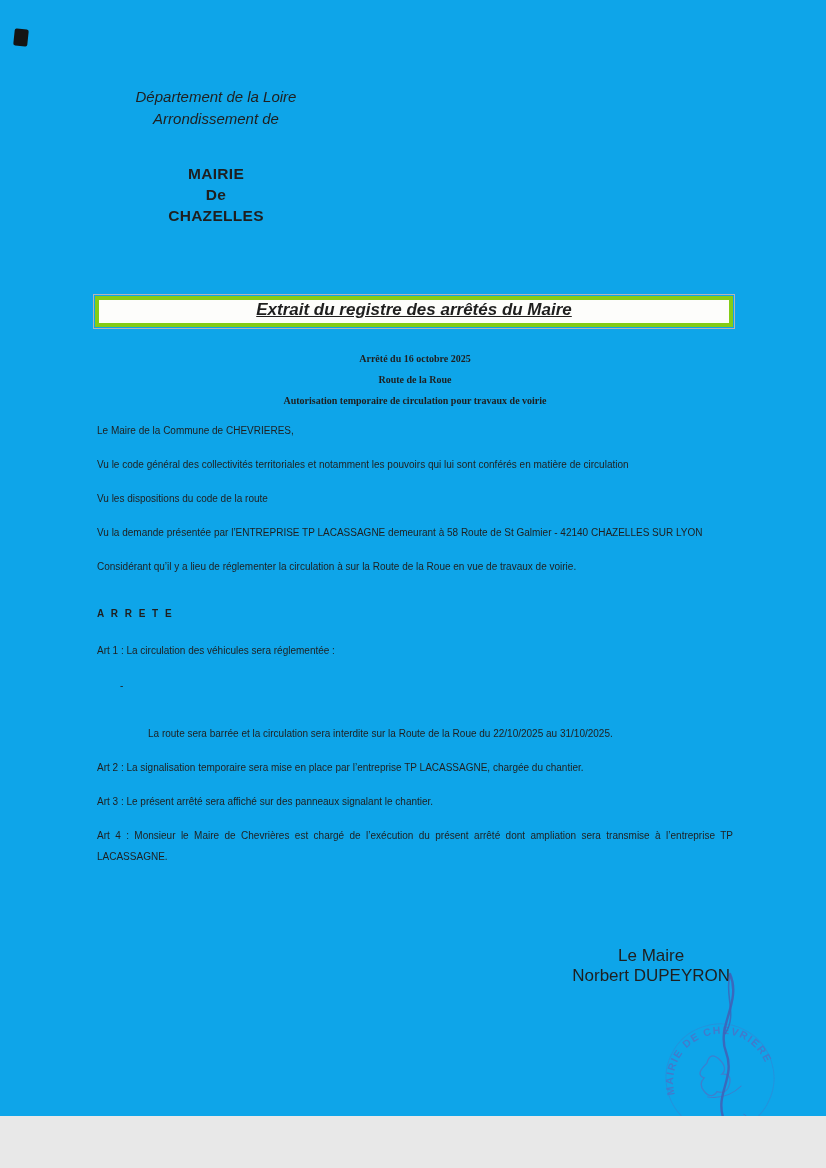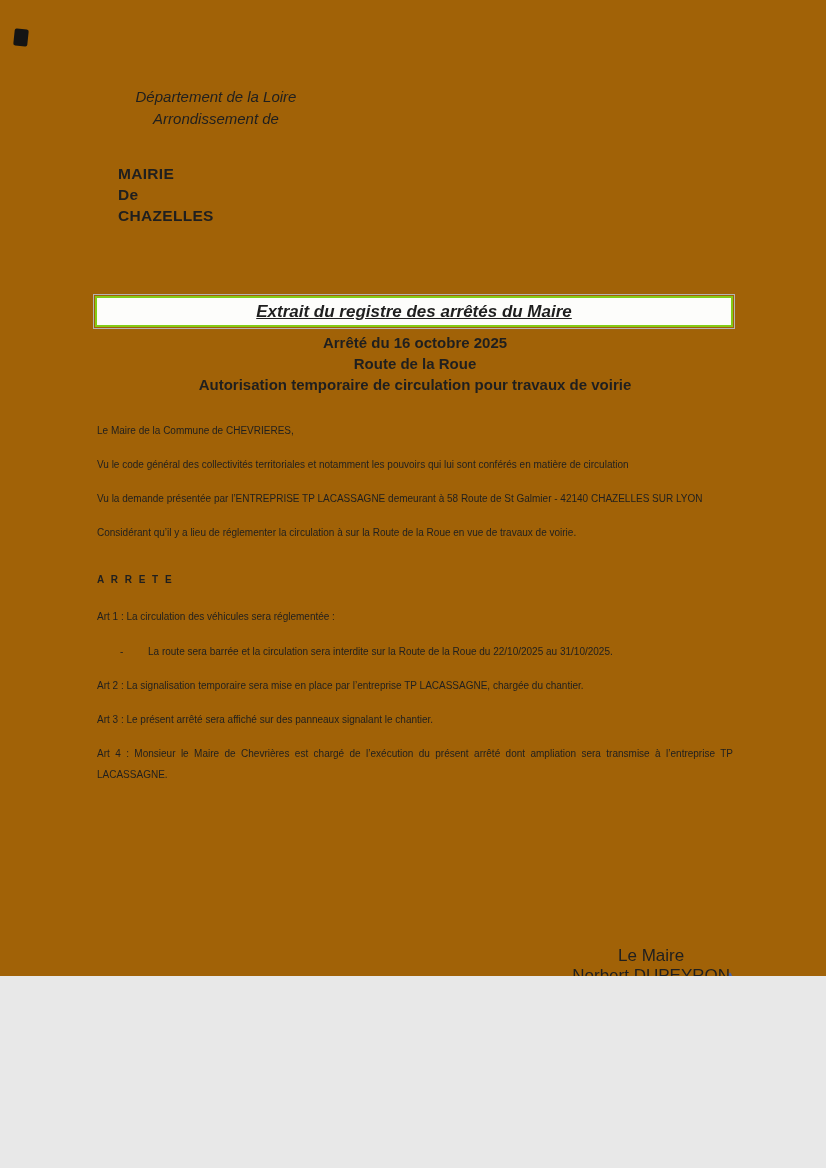--- a/index.html
+++ b/index.html
@@ -1,74 +1,74 @@
 <!DOCTYPE html>
 <html><head>
 <meta charset="utf-8">
 <style>
   * { margin:0; padding:0; box-sizing:border-box; }
   html,body { background:#e8e8e8; }
   .page {
     position:relative;
-    width:826px; height:976px;
+    width:826px; height:1116px;
     margin:0 auto;
-    background:#a16207;
+    background:#0ea5e9;
     font-family:"Liberation Sans", sans-serif;
     color:#1f1f1f;
     overflow:hidden;
   }
   .scan-mark {
     position:absolute; left:14px; top:29px;
     width:14px; height:17px;
     background:#141414;
     border-radius:2px;
     transform:rotate(6deg);
   }
   .header-dept {
     position:absolute; left:118px; top:86px; width:196px;
     text-align:center; font-style:italic;
     font-size:15px; line-height:22px;
   }
   .header-mairie {
     position:absolute; left:118px; top:163px; width:196px;
-    text-align:left; font-weight:bold;
+    text-align:center; font-weight:bold;
     font-size:15.5px; line-height:21px; letter-spacing:0.3px;
   }
   .title-box {
     position:absolute; left:95px; top:296px; width:638px; height:31px;
-    border:2px solid #84cc16;
+    border:4px solid #84cc16;
     outline:1px solid #b5b5b5; outline-offset:1px;
-    display:flex; align-items:center; justify-content:center;
+    display:flex; align-items:flex-start; justify-content:center;
     background:#fdfdfb;
   }
   .title-box .title-text {
     font-weight:bold; font-style:italic; text-decoration:underline;
     font-size:17px;
   }
   .subject {
-    position:absolute; left:97px; top:332px; width:636px;
+    position:absolute; left:97px; top:348px; width:636px;
     text-align:center; font-weight:bold;
-    font-size:15px; line-height:21px;
+    font-size:10px; line-height:21px;font-family:Liberation Serif, serif;
   }
   .doc-body {
     position:absolute; left:97px; top:420px; width:636px;
     font-size:10px; line-height:21px;
   }
   .doc-body p { margin:0 0 13px 0; text-align:justify; }
   .arrete-heading {
     text-align:right;
     font-weight:bold; letter-spacing:2px;
     margin-top:26px !important; margin-bottom:16px !important;
   }
   .art1 { margin-bottom:14px !important; }
   .bullet-item {
     display:flex; margin:0 0 13px 23px;
   }
   .bullet-item .dash { width:28px; flex:0 0 28px; }
-  .bullet-item .bullet-text { flex:1; text-align:justify; }
+  .bullet-item .bullet-text { flex:1; text-align:justify;margin-top:48px; }
   .signature-block {
     position:absolute; right:96px; top:946px;
     text-align:center; font-size:17px; line-height:20px;
   }
   .stamp {
     position:absolute; left:632px; top:972px;
     width:178px; height:204px;
   }
 </style>
 </head>
@@ -95,20 +95,21 @@
 
   <div class="subject">
     <div>Arrêté du 16 octobre 2025</div>
     <div>Route de la Roue</div>
     <div>Autorisation temporaire de circulation pour travaux de voirie</div>
   </div>
 
   <div class="doc-body">
     <p>Le Maire de la Commune de CHEVRIERES,</p>
     <p>Vu le code général des collectivités territoriales et notamment les pouvoirs qui lui sont conférés en matière de circulation</p>
+    <p>Vu les dispositions du code de la route</p>
     <p>Vu la demande présentée par l’ENTREPRISE TP LACASSAGNE demeurant à 58 Route de St Galmier - 42140 CHAZELLES SUR LYON</p>
     <p>Considérant qu’il y a lieu de réglementer la circulation à sur la Route de la Roue en vue de travaux de voirie.</p>
     <p class="arrete-heading">A R R E T E</p>
     <p class="art1">Art 1 : La circulation des véhicules sera réglementée :</p>
     <div class="bullet-item">
       <span class="dash">-</span>
       <span class="bullet-text">La route sera barrée et la circulation sera interdite sur la Route de la Roue du 22/10/2025 au 31/10/2025.</span>
     </div>
     <p>Art 2 : La signalisation temporaire sera mise en place par l’entreprise TP LACASSAGNE, chargée du chantier.</p>
     <p>Art 3 : Le présent arrêté sera affiché sur des panneaux signalant le chantier.</p>

